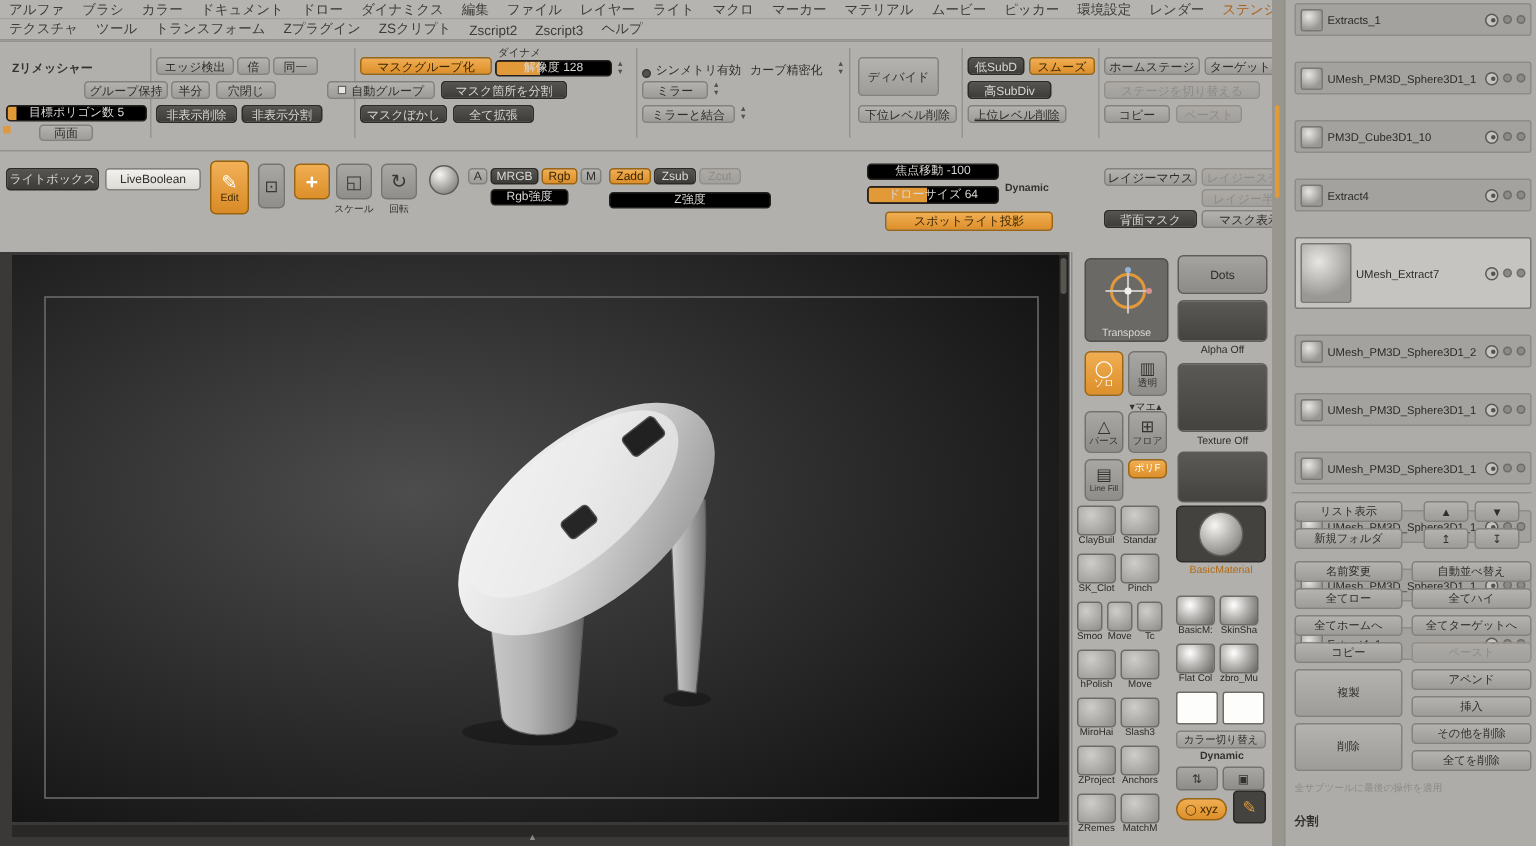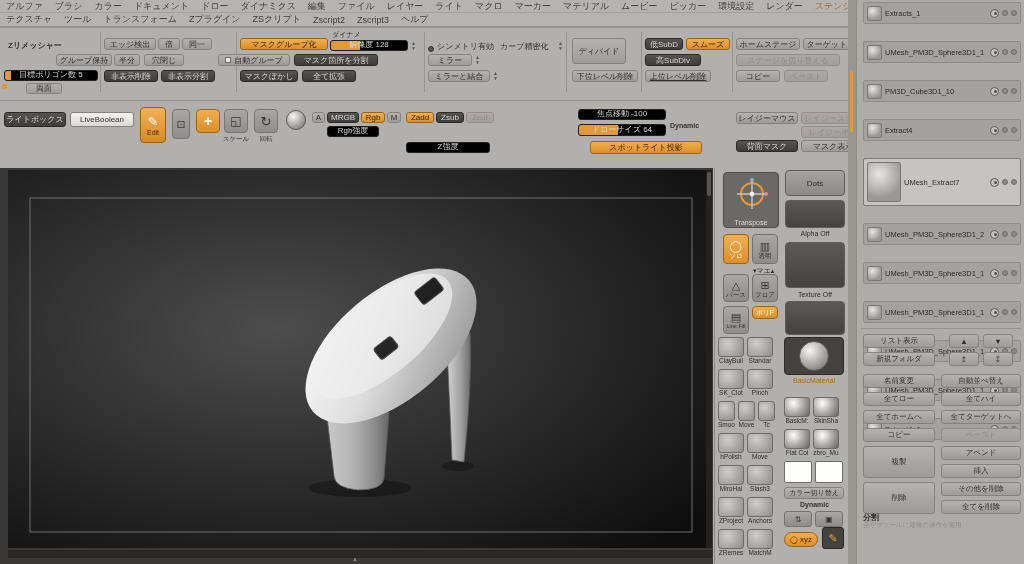--- a/index.html
+++ b/index.html
@@ -252,21 +252,21 @@
   <div class="btn dark" style="left:327px; top:112px; width:32px; height:11px;">MRGB</div>
   <div class="btn orange" style="left:361px; top:112px; width:24px; height:11px;">Rgb</div>
   <div class="btn" style="left:387px; top:112px; width:14px; height:11px;">M</div>
   <div class="btn orange" style="left:406px; top:112px; width:28px; height:11px;">Zadd</div>
   <div class="btn dark" style="left:436px; top:112px; width:28px; height:11px;">Zsub</div>
   <div class="btn dark disabled" style="left:466px; top:112px; width:28px; height:11px; color:#8d8b88;">Zcut</div>
 
   <div class="slider" style="left:327px; top:126px; width:52px; height:11px;">
       <span>Rgb強度</span>
     </div>
-  <div class="slider" style="left:406px; top:142px; width:84px; height:11px;">
+  <div class="slider" style="left:406px; top:128px; width:108px; height:11px;">
       <span>Z強度</span>
     </div>
 
   <div class="slider" style="left:578px; top:109px; width:88px; height:11px;">
       <span>焦点移動 -100</span>
     </div>
   <div class="slider" style="left:578px; top:124px; width:88px; height:12px;">
     <div class="fill" style="width:45%;"></div>
     <span>ドローサイズ 64</span>
   </div>
@@ -601,16 +601,16 @@
     <div class="sub-btn" style="left:84px; top:410px; width:80px;">全てターゲットへ</div>
     <div class="sub-btn" style="left:6px; top:428px; width:72px;">コピー</div>
     <div class="sub-btn disabled" style="left:84px; top:428px; width:80px;">ペースト</div>
     <div class="sub-btn" style="left:6px; top:446px; width:72px; height:32px;">複製</div>
     <div class="sub-btn" style="left:84px; top:446px; width:80px;">アペンド</div>
     <div class="sub-btn" style="left:84px; top:464px; width:80px;">挿入</div>
     <div class="sub-btn" style="left:6px; top:482px; width:72px; height:32px;">削除</div>
     <div class="sub-btn" style="left:84px; top:482px; width:80px;">その他を削除</div>
     <div class="sub-btn" style="left:84px; top:500px; width:80px;">全てを削除</div>
     <div class="lbl tiny dim" style="left:6px; top:521px; width:158px; font-size:6.5px;">全サブツールに最後の操作を適用</div>
-    <div class="lbl" style="left:6px; top:512px; font-weight:bold;text-align:center;">分割</div>
+    <div class="lbl" style="left:6px; top:542px; font-weight:bold;text-align:center;">分割</div>
   </div>
 
 </div>
 
 </body></html>

